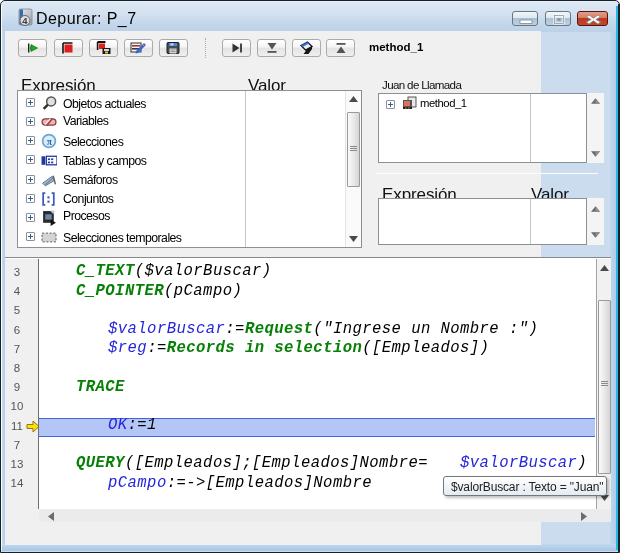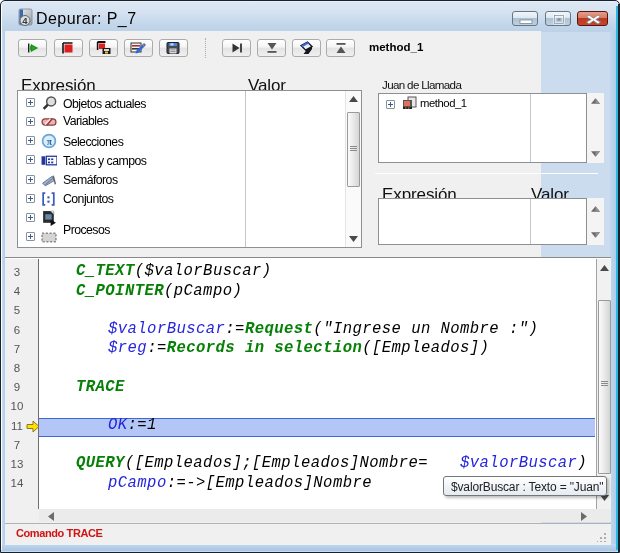--- a/index.html
+++ b/index.html
@@ -262,27 +262,28 @@
             <span class="abs" style="left:45px; top:2.5px">Conjuntos</span>
           </div>
           <div class="trow" style="top:117.8px; width:320px;">
             <div class="plus" style="left:8px; top:4px;"></div>
             <svg class="abs" style="left:23px;top:1px" width="16" height="16" viewBox="0 0 15 15">
               <rect x="2" y="1" width="10" height="11" fill="#2a2a2a"></rect>
               <path d="M9 1 L12 1 L12 4 Z" fill="#fff" stroke="#888" stroke-width="0.5"></path>
               <rect x="4" y="4" width="6" height="5" fill="#6888a8"></rect>
               <path d="M9 9 L14 12 L9 15 Z" fill="#111"></path>
             </svg>
-            <span class="abs" style="left:45px; top:14px">Procesos</span>
+            <span class="abs" style="left:45px; top:0">Procesos</span>
           </div>
           <div class="trow" style="top:137.0px; width:320px;">
             <div class="plus" style="left:8px; top:4px;"></div>
             <svg class="abs" style="left:23px;top:1px" width="16" height="16" viewBox="0 0 15 15">
               <rect x="1" y="4" width="13" height="8" fill="#d4d4d4" stroke="#8a8a8a" stroke-width="1.4" stroke-dasharray="2 1.5"></rect>
             </svg>
+            <span class="abs" style="left:45px; top:2.5px">Selecciones temporales</span>
           </div>
         </div>
       <div class="sstrip">
         <svg class="sarrow" style="top:5px" viewBox="0 0 9 6">
             <path d="M4.5 0 L9 6 L0 6 Z" fill="#4a4a4a"></path>
           </svg>
         <svg class="sarrow" style="bottom:5px" viewBox="0 0 9 6">
             <path d="M0 0 L9 0 L4.5 6 Z" fill="#4a4a4a"></path>
           </svg>
         <div class="thumb" style="left:1px; width:13px; top:21px; height:75px;">
@@ -389,29 +390,18 @@
       <div id="hscroll">
         <svg class="abs" style="top:2.5px; left:9px" width="6" height="9" viewBox="0 0 6 9">
             <path d="M6 0 L6 9 L0 4.5 Z" fill="#6b6b6b"></path>
           </svg>
         <svg class="abs" style="top:2.5px; right:24px" width="6" height="9" viewBox="0 0 6 9">
             <path d="M0 0 L0 9 L6 4.5 Z" fill="#6b6b6b"></path>
           </svg>
       </div>
     </div>
 
-    <div id="statusbar">
-      <div id="status-text">Comando TRACE</div>
-      <svg class="abs" style="right:4px; bottom:3px" width="10" height="10" viewBox="0 0 10 10">
-        <circle cx="8" cy="2" r="1" fill="#999"></circle>
-          <circle cx="8" cy="6" r="1" fill="#999"></circle>
-          <circle cx="4" cy="6" r="1" fill="#999"></circle>
-          <circle cx="8" cy="10" r="1" fill="#999"></circle>
-          <circle cx="4" cy="10" r="1" fill="#999"></circle>
-          <circle cx="0" cy="10" r="1" fill="#999"></circle>
-      </svg>
-    </div>
   </div>
 
   <div id="tooltip">
       <span>$valorBuscar : Texto = "Juan"</span>
     </div>
 </div>
 
 </body></html>

